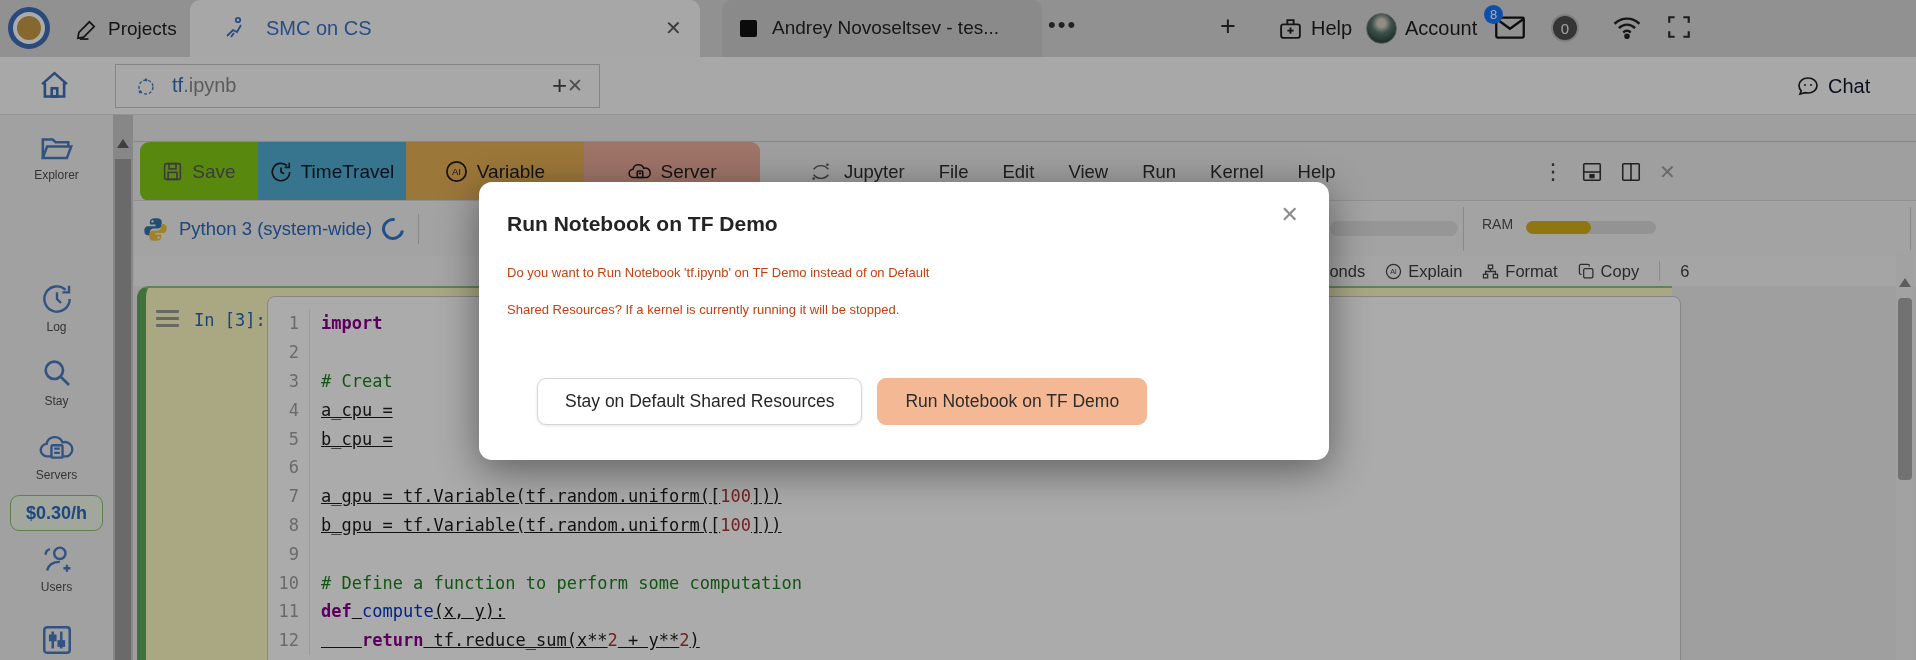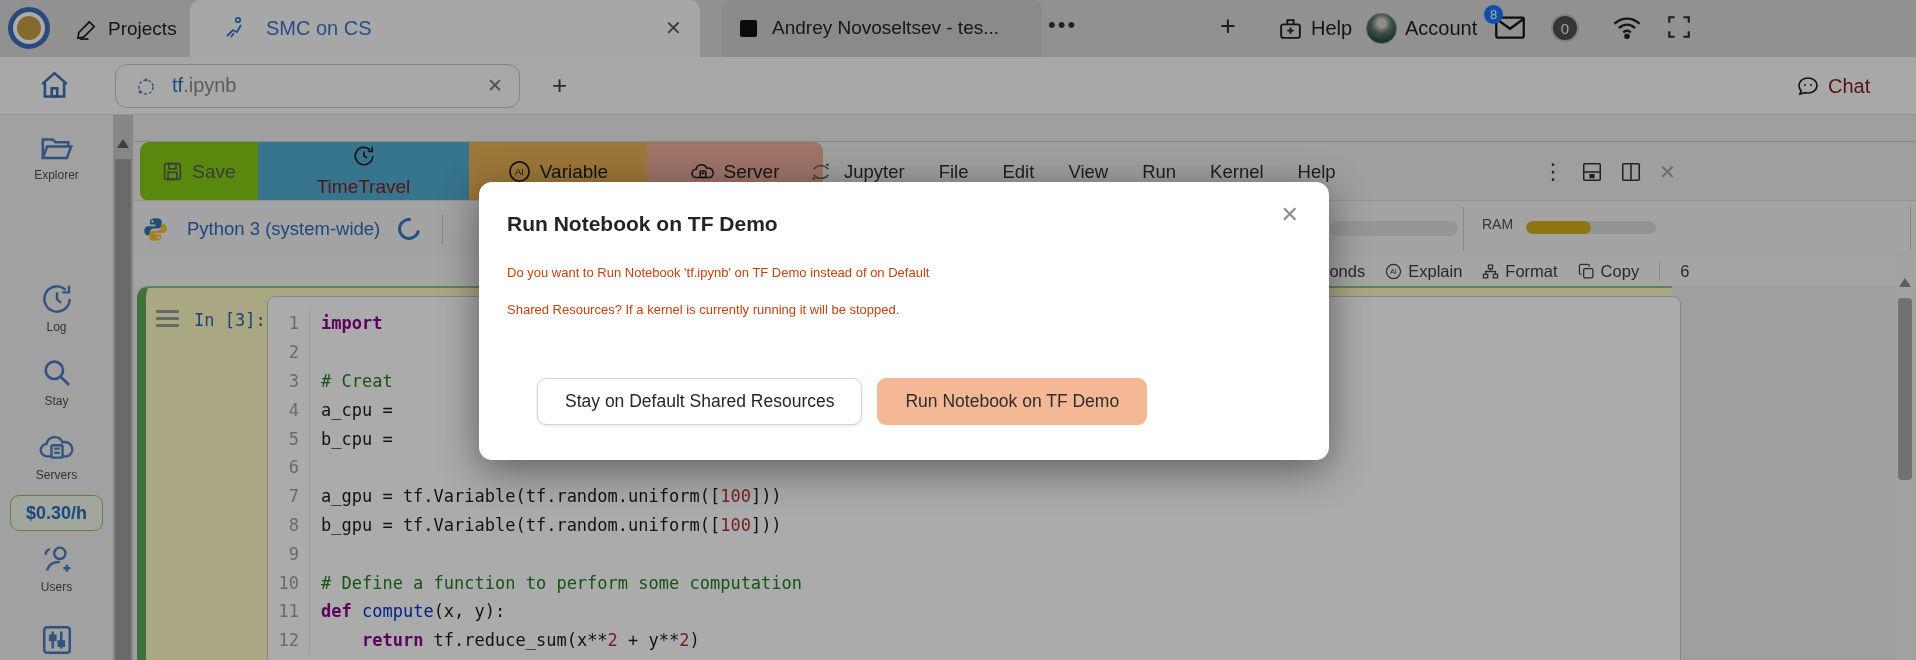--- a/index.html
+++ b/index.html
@@ -31,55 +31,55 @@
   .mail-badge { position:absolute; left:1484px; top:5px; width:19px; height:19px; border-radius:50%; background:#1677ff;
                 color:#fff; font-size:13px; display:flex; align-items:center; justify-content:center; }
   .tb-zero { position:absolute; left:1551px; top:14px; width:28px; height:28px; border-radius:50%; background:#4f4f4f;
              border:2px solid #bdbdbd; color:#f2f2f2; font-size:15px; display:flex; align-items:center; justify-content:center; }
   .tb-wifi { position:absolute; left:1612px; top:15px; color:#222; }
   .tb-fs { position:absolute; left:1666px; top:14px; color:#2a2a2a; }
 
   
   .filebar { position:absolute; left:0; top:57px; width:1916px; height:58px; background:#fbfbfb; border-bottom:1px solid #ddd; }
   .home { position:absolute; left:38px; top:12px; color:#3f6fb5; }
-  .ftab { position:absolute; left:115px; top:7px; width:405px; height:44px; background:#fbfbfb; border:1px solid #c6c6c6; border-radius:12px; }
+  .ftab { position:absolute; left:115px; top:7px; width:485px; height:44px; background:#fbfbfb; border:1px solid #c6c6c6; border-radius:0; }
   .ftab .ipynb-ico { position:absolute; left:20px; top:12px; }
   .ftab .fname { position:absolute; left:56px; top:9px; font-size:20px; }
   .fname .nm { color:#2f6cc0; }
   .fname .ext { color:#8a8a8a; }
   .ftab .fclose { position:absolute; right:16px; top:9px; color:#777; font-size:19px; }
   .fb-add { position:absolute; left:552px; top:13px; font-size:26px; color:#444; }
-  .fb-chat { position:absolute; left:1796px; top:0; height:58px; display:flex; align-items:center; gap:8px; color:#7f1d1d; font-size:20px; }
+  .fb-chat { position:absolute; left:1796px; top:0; height:58px; display:flex; align-items:center; gap:8px; color:#0f172a; font-size:20px; }
 
   
   .sidebar { position:absolute; left:0; top:115px; width:113px; height:545px; background:#f1f1f1; }
   .sb-item { position:absolute; left:0; width:113px; display:flex; flex-direction:column; align-items:center; gap:5px; color:#4a7cc4; }
   .sb-item .lbl { font-size:12px; color:#4e4e4e; }
   .sb-price { position:absolute; left:10px; top:380px; width:93px; height:36px; border:1px solid #8fbf6f; background:#f2f9ec;
               border-radius:9px; color:#2a6bbf; font-weight:bold; font-size:18px; display:flex; align-items:center; justify-content:center; }
   .leftscroll { position:absolute; left:113px; top:115px; width:20px; height:545px; background:#c9c9c9; }
   .leftscroll .arr { position:absolute; left:4px; top:24px; width:0; height:0; border-left:6px solid transparent; border-right:6px solid transparent; border-bottom:9px solid #5f5f5f; }
   .leftscroll .thumb { position:absolute; left:2px; top:44px; width:16px; height:501px; background:#9f9f9f; }
 
   
   .rowA { position:absolute; left:134px; top:141px; width:1782px; height:59px; background:#ededed; border-top:1px solid #c9c9c9; }
   .btn-group { position:absolute; left:6px; top:0; height:59px; display:flex; border-radius:9px; overflow:hidden; }
   .nb-btn { height:59px; display:flex; align-items:center; justify-content:center; gap:9px; font-size:19px; padding:0 18px; }
   .b-save { background:#84cc16; color:#585858; width:118px; }
-  .b-tt   { background:#53aed2; color:#7f1d1d; width:211px;flex-direction:column; }
+  .b-tt   { background:#53aed2; color:#0f172a; width:148px; }
   .b-ai   { background:#e9b257; color:#1d1d1d; width:178px; }
   .b-srv  { background:#eeae9d; color:#1d1d1d; width:176px; }
   .menus { position:absolute; left:676px; top:0; height:59px; display:flex; align-items:center; gap:34px; font-size:18.5px; color:#2f2f2f; }
   .menus .jico { margin-right:-22px; color:#555; }
   .rowA-icons { position:absolute; left:1408px; top:0; height:59px; display:flex; align-items:center; gap:17px; color:#3a3a3a; }
   .vdots { font-size:22px; color:#444; }
   .rowA-close { color:#a0a0a0; font-size:20px; }
 
   .rowB { position:absolute; left:134px; top:200px; width:1782px; height:56px; background:#f3f3f3; border-top:1px solid #d8d8d8; }
-  .kernel { position:absolute; left:8px; top:0; height:56px; display:flex; align-items:center; gap:18px; }
+  .kernel { position:absolute; left:8px; top:0; height:56px; display:flex; align-items:center; gap:10px; }
   .kernel .kname { color:#2a6bbf; font-size:18.5px; }
   .spinner { width:22px; height:22px; border-radius:50%; border:3px solid #3579c8; border-right-color:transparent; transform:rotate(-35deg); }
   .kdiv { width:1px; height:30px; background:#c9c9c9; margin-left:4px; }
   .pill { position:absolute; left:1196px; top:20px; width:128px; height:15px; border-radius:8px; background:#e0e0e0; }
   .vlineB1 { position:absolute; left:1329px; top:6px; width:1px; height:44px; background:#cdcdcd; }
   .ram { position:absolute; left:1348px; top:15px; color:#4f4f4f; font-size:14px; }
   .rambar { position:absolute; left:1392px; top:20px; width:130px; height:13px; border-radius:7px; background:#dcdcdc; overflow:hidden; }
   .ramfill { height:13px; background:#d5b118; border-radius:7px; }
   .vlineB2 { position:absolute; left:1776px; top:6px; width:1px; height:44px; background:#cdcdcd; }
 
@@ -98,21 +98,21 @@
             border:1px solid #c8c8c8; border-radius:8px; padding-top:12px; overflow:hidden;
             font-family:"DejaVu Sans Mono", monospace; font-size:17px; }
   .cl { display:flex; height:28.8px; align-items:center; }
   .ln { width:42px; flex:none; text-align:right; padding-right:10px; color:#9e9e9e; align-self:stretch;
         display:flex; align-items:center; justify-content:flex-end; border-right:1px solid #e6e6e6; }
   .cd { padding-left:11px; white-space:pre; color:#1c1c1c; }
   .tk-kw { color:#8b008b; font-weight:bold; }
   .tk-cm { color:#1e7e1e; }
   .tk-fn { color:#0033cc; }
   .tk-num { color:#aa3333; }
-  .tk-pl { color:#1c1c1c; }
+  .tk-pl { color:#1c1c1c;text-decoration:underline; }
 
   .rightscroll { position:absolute; left:1896px; top:250px; width:18px; height:410px; background:#f2f2f2; }
   .rightscroll .arr { position:absolute; left:3px; top:28px; width:0; height:0; border-left:6px solid transparent; border-right:6px solid transparent; border-bottom:9px solid #8a8a8a; }
   .rightscroll .thumb { position:absolute; left:2px; top:48px; width:14px; height:182px; background:#ababab; border-radius:4px; }
 
   
   .overlay { position:absolute; inset:0; background:rgba(0,0,0,0.33); z-index:40; }
   .modal { position:absolute; left:479px; top:182px; width:850px; height:278px; background:#fff; border-radius:13px;
            box-shadow:0 10px 42px rgba(0,0,0,0.45); z-index:50; }
   .m-title { position:absolute; left:28px; top:30px; font-size:21px; font-weight:600; color:#242424; }

